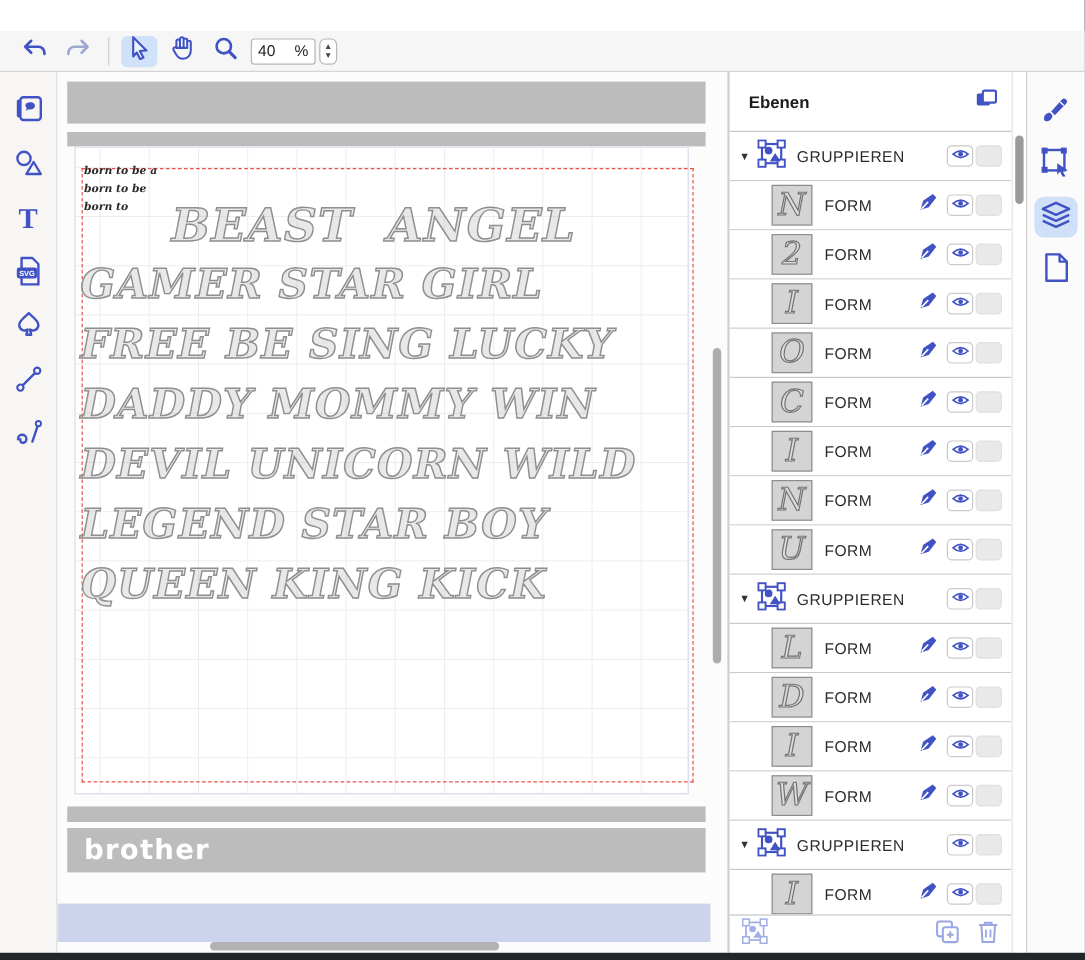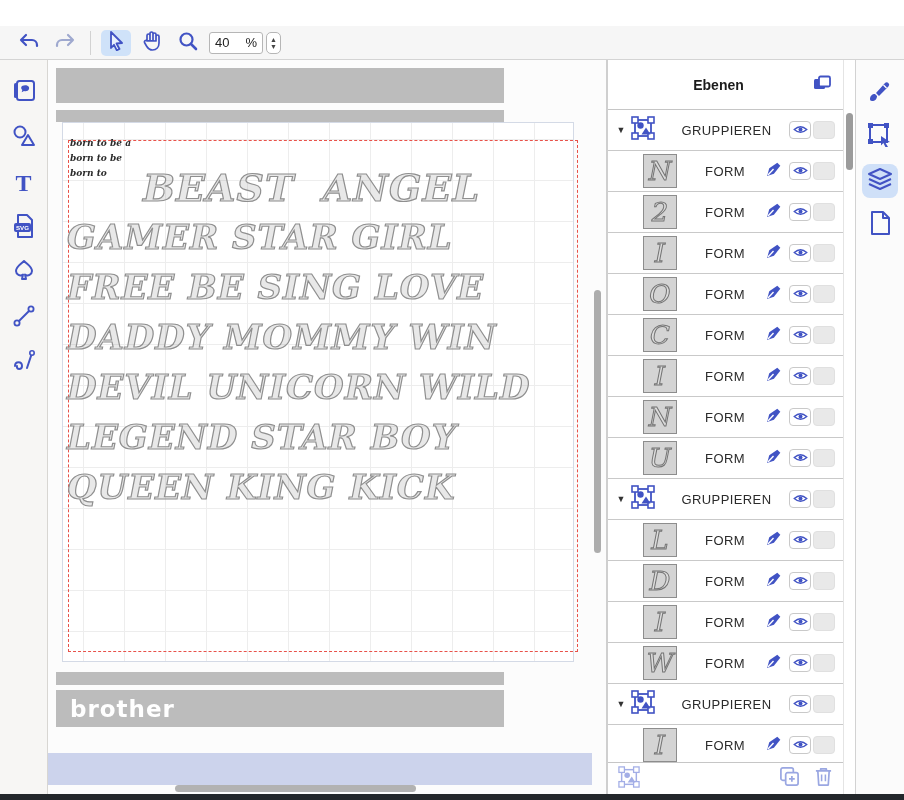--- a/index.html
+++ b/index.html
@@ -37,21 +37,21 @@
 
   
   .main { position:absolute; left:0; top:60px; width:904px; height:734px; display:flex; }
 
   .left-toolbar { width:48px; height:734px; background:#f7f6f4; border-right:1px solid #d8d6d2;
                   display:flex; flex-direction:column; align-items:center; padding-top:16px; }
   .ltool { width:34px; height:34px; display:flex; align-items:center; justify-content:center;
            margin-bottom:11px; }
 
   .canvas-viewport { position:relative; width:558px; height:734px; background:#fcfcfc; overflow:hidden; }
-  .mat-band { position:absolute; left:8px; width:448px; background:#bcbcbc; }
+  .mat-band { position:absolute; left:8px; width:532px; background:#bcbcbc; }
   .band1 { top:8px;  height:35px; }
   .band2 { top:50px; height:12px; }
   .band3 { top:612px; height:13px; }
   .band4 { top:630px; height:37px; display:flex; align-items:center; padding-left:14px; }
   .brand { color:#fff; font-size:23px; font-weight:bold; letter-spacing:1px;
            font-family:"DejaVu Sans", sans-serif; }
   .band5 { position:absolute; left:0; top:693px; width:544px; height:32px; background:#ccd3ec; }
 
   .page { position:absolute; left:14px; top:62px; width:512px; height:540px;
           background:#fff; border:1px solid #d4dae6;
@@ -68,21 +68,21 @@
               color:rgba(130,130,130,0.18); -webkit-text-stroke:1.2px #8f8f8f;
               letter-spacing:1px;margin-top:24px; }
 
   .v-scroll { position:absolute; left:546px; top:230px; width:7px; height:263px;
               background:#adadad; border-radius:4px; }
   .h-scroll { position:absolute; left:127px; top:725px; width:241px; height:7px;
               background:#b2b2b2; border-radius:4px; }
 
   
   .layers-wrap { width:249px; height:734px; border-left:2px solid #cfcfcf; background:#fff;
-                 display:flex;text-align:center; }
+                 display:flex; }
   .layers-panel { width:235px; height:734px; display:flex; flex-direction:column; }
   .layers-header { height:50px; border-bottom:1px solid #c6c6c6; display:flex; align-items:center;
                    padding:0 12px 0 16px; }
   .layers-header .htitle { flex:1; font-size:14px; font-weight:bold; color:#1c1c1c; }
   .layers-rows { height:652px; overflow:hidden; }
   .lrow { height:41px; border-bottom:1px solid #c9c9c9; display:flex; align-items:center;
           background:#fff; }
   .lrow .disc { width:10px; margin-left:8px; font-size:9px; color:#333; }
   .lrow .gicon { margin-left:5px; }
   .lrow .glabel { margin-left:9px; font-size:13px; color:#2b2b2b; letter-spacing:0.4px; flex:1; }
@@ -232,21 +232,21 @@
       <div class="page">
         <div class="redrect"></div>
         <div class="note" id="note-lines">
             <div>born to be a</div>
             <div>born to be</div>
             <div>born to</div>
           </div>
         <div id="word-lines">
             <div class="wordline" style="top: 18px; left: 80px; font-size: 38px;">BEAST  ANGEL</div>
             <div class="wordline" style="top: 70px; left: 4px;">GAMER STAR GIRL</div>
-            <div class="wordline" style="top: 120px; left: 4px;">FREE BE SING LOVE</div>
+            <div class="wordline" style="top: 120px; left: 4px;">FREE BE SING LUCKY</div>
             <div class="wordline" style="top: 170px; left: 4px;">DADDY MOMMY WIN</div>
             <div class="wordline" style="top: 220px; left: 4px;">DEVIL UNICORN WILD</div>
             <div class="wordline" style="top: 270px; left: 4px;">LEGEND STAR BOY</div>
             <div class="wordline" style="top: 320px; left: 4px;">QUEEN KING KICK</div>
           </div>
       </div>
 
       <div class="mat-band band3"></div>
       <div class="mat-band band4">
         <span class="brand">brother</span>

